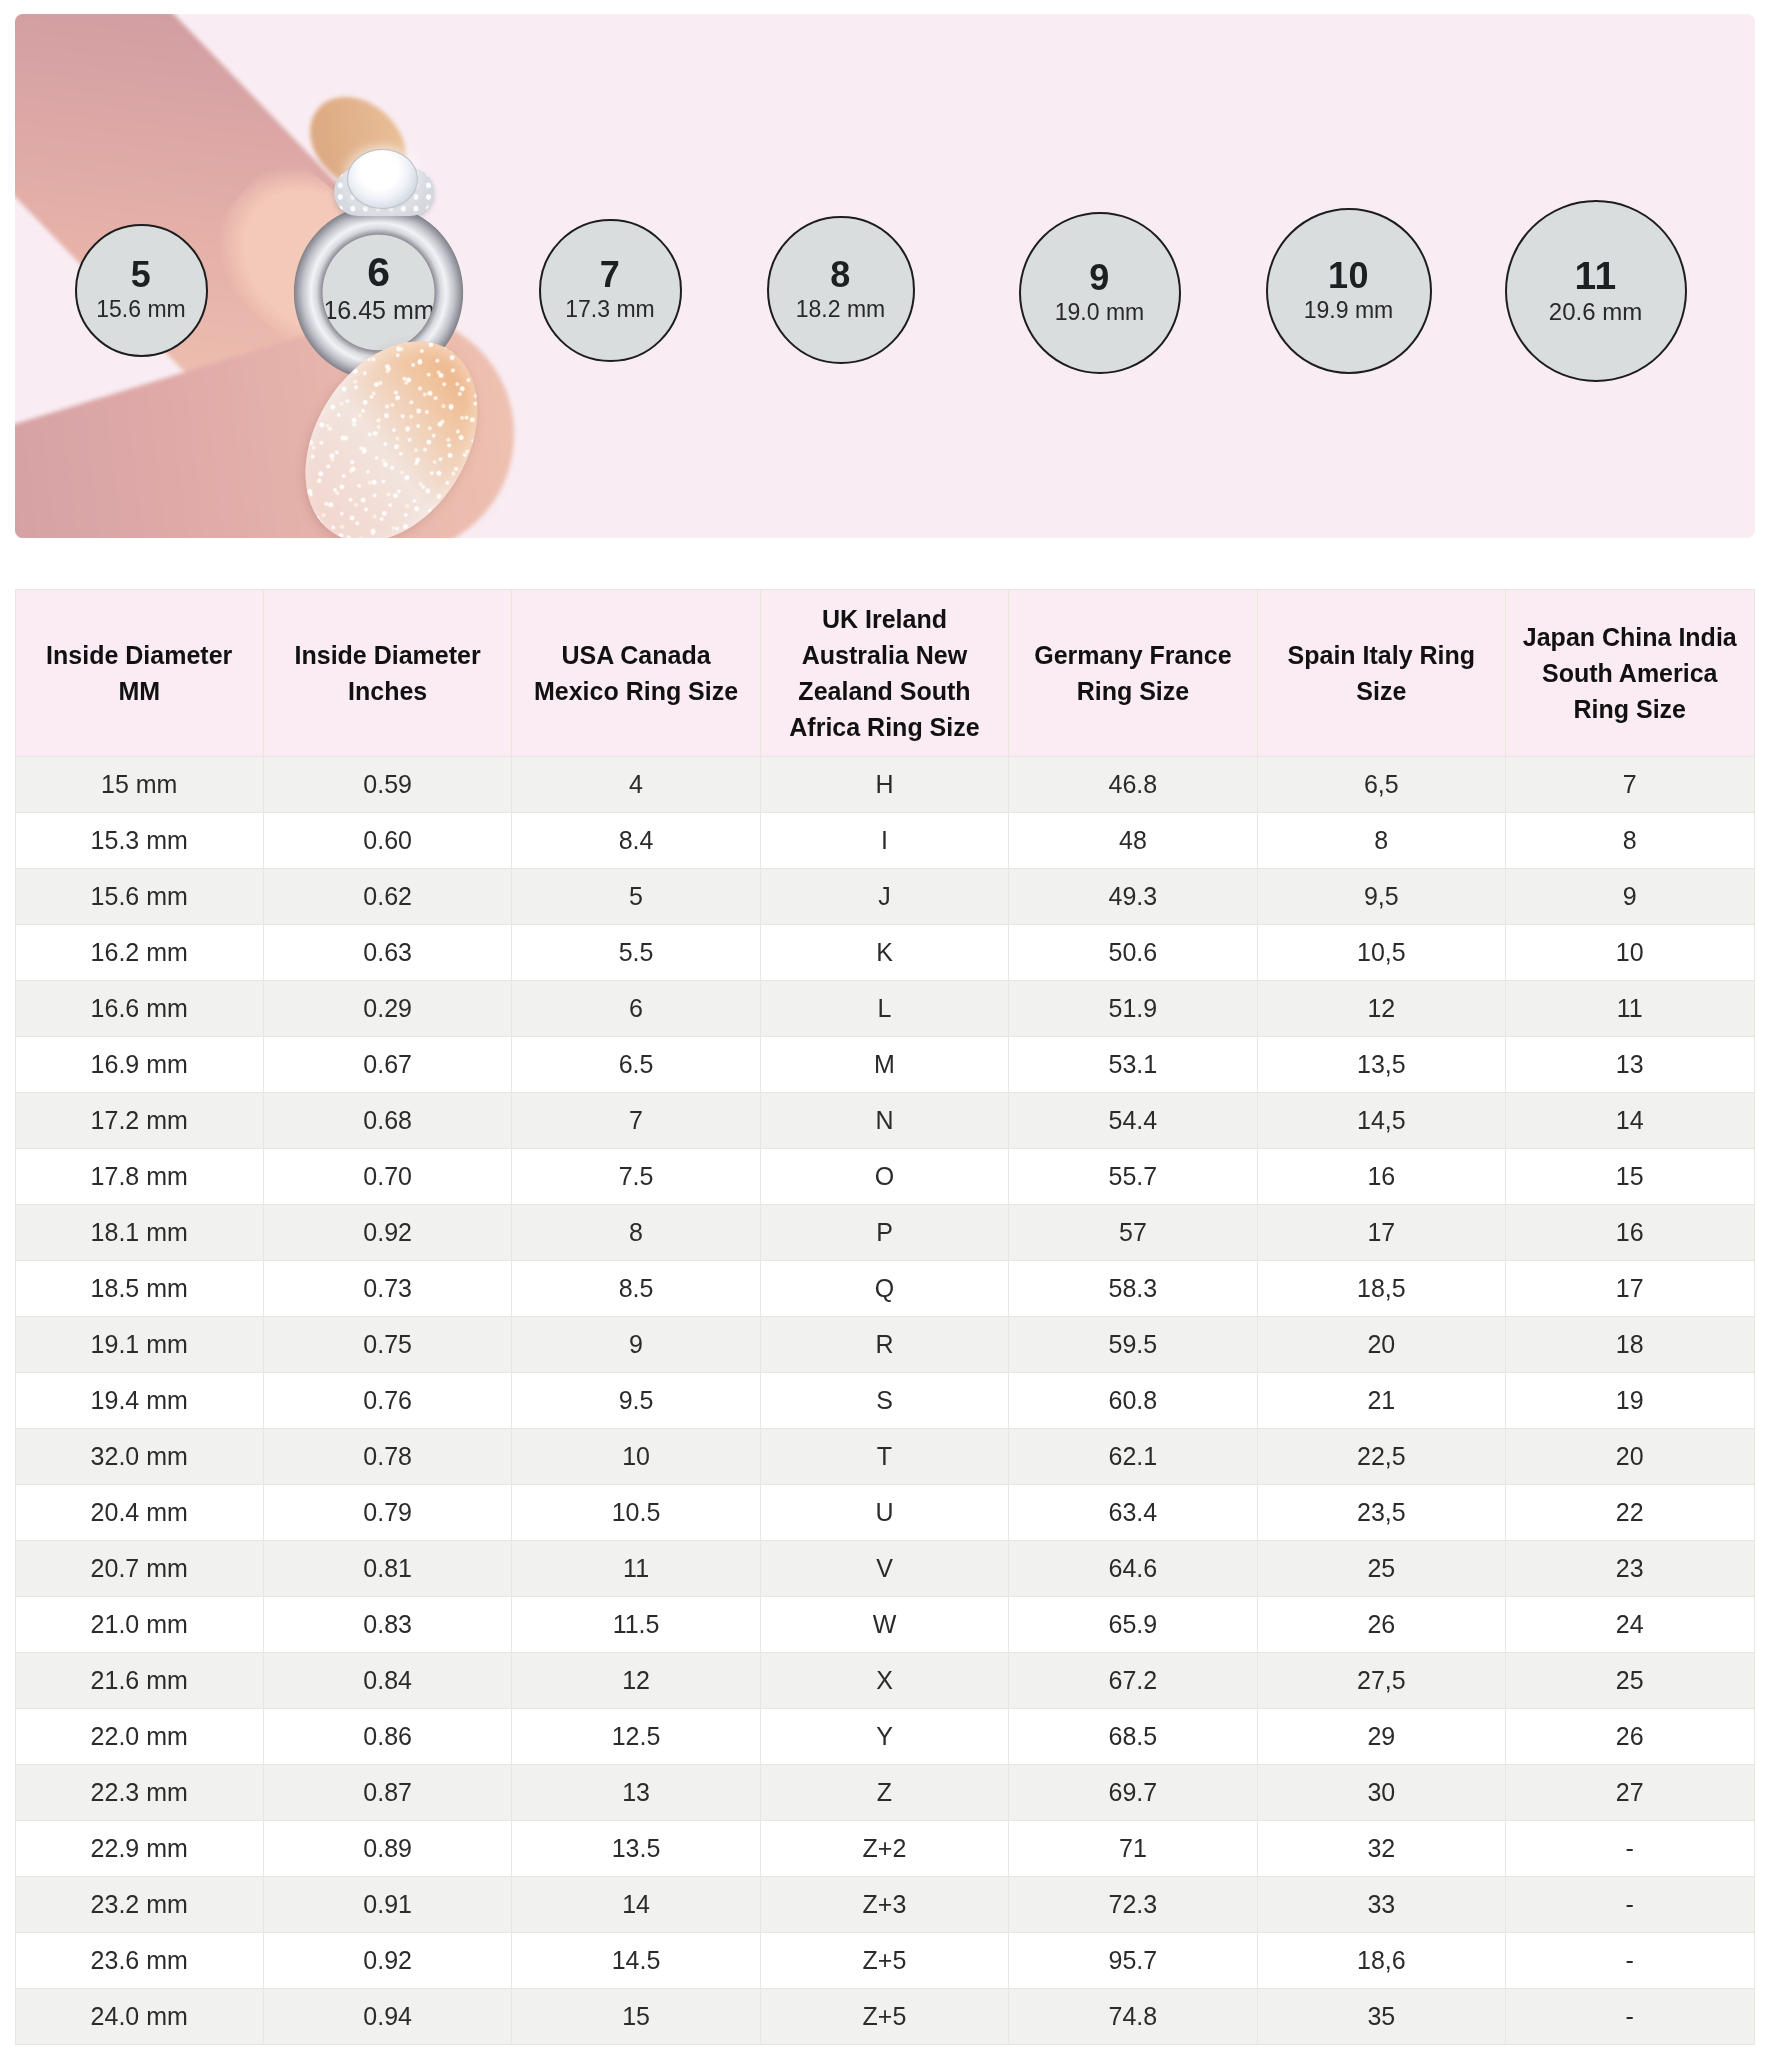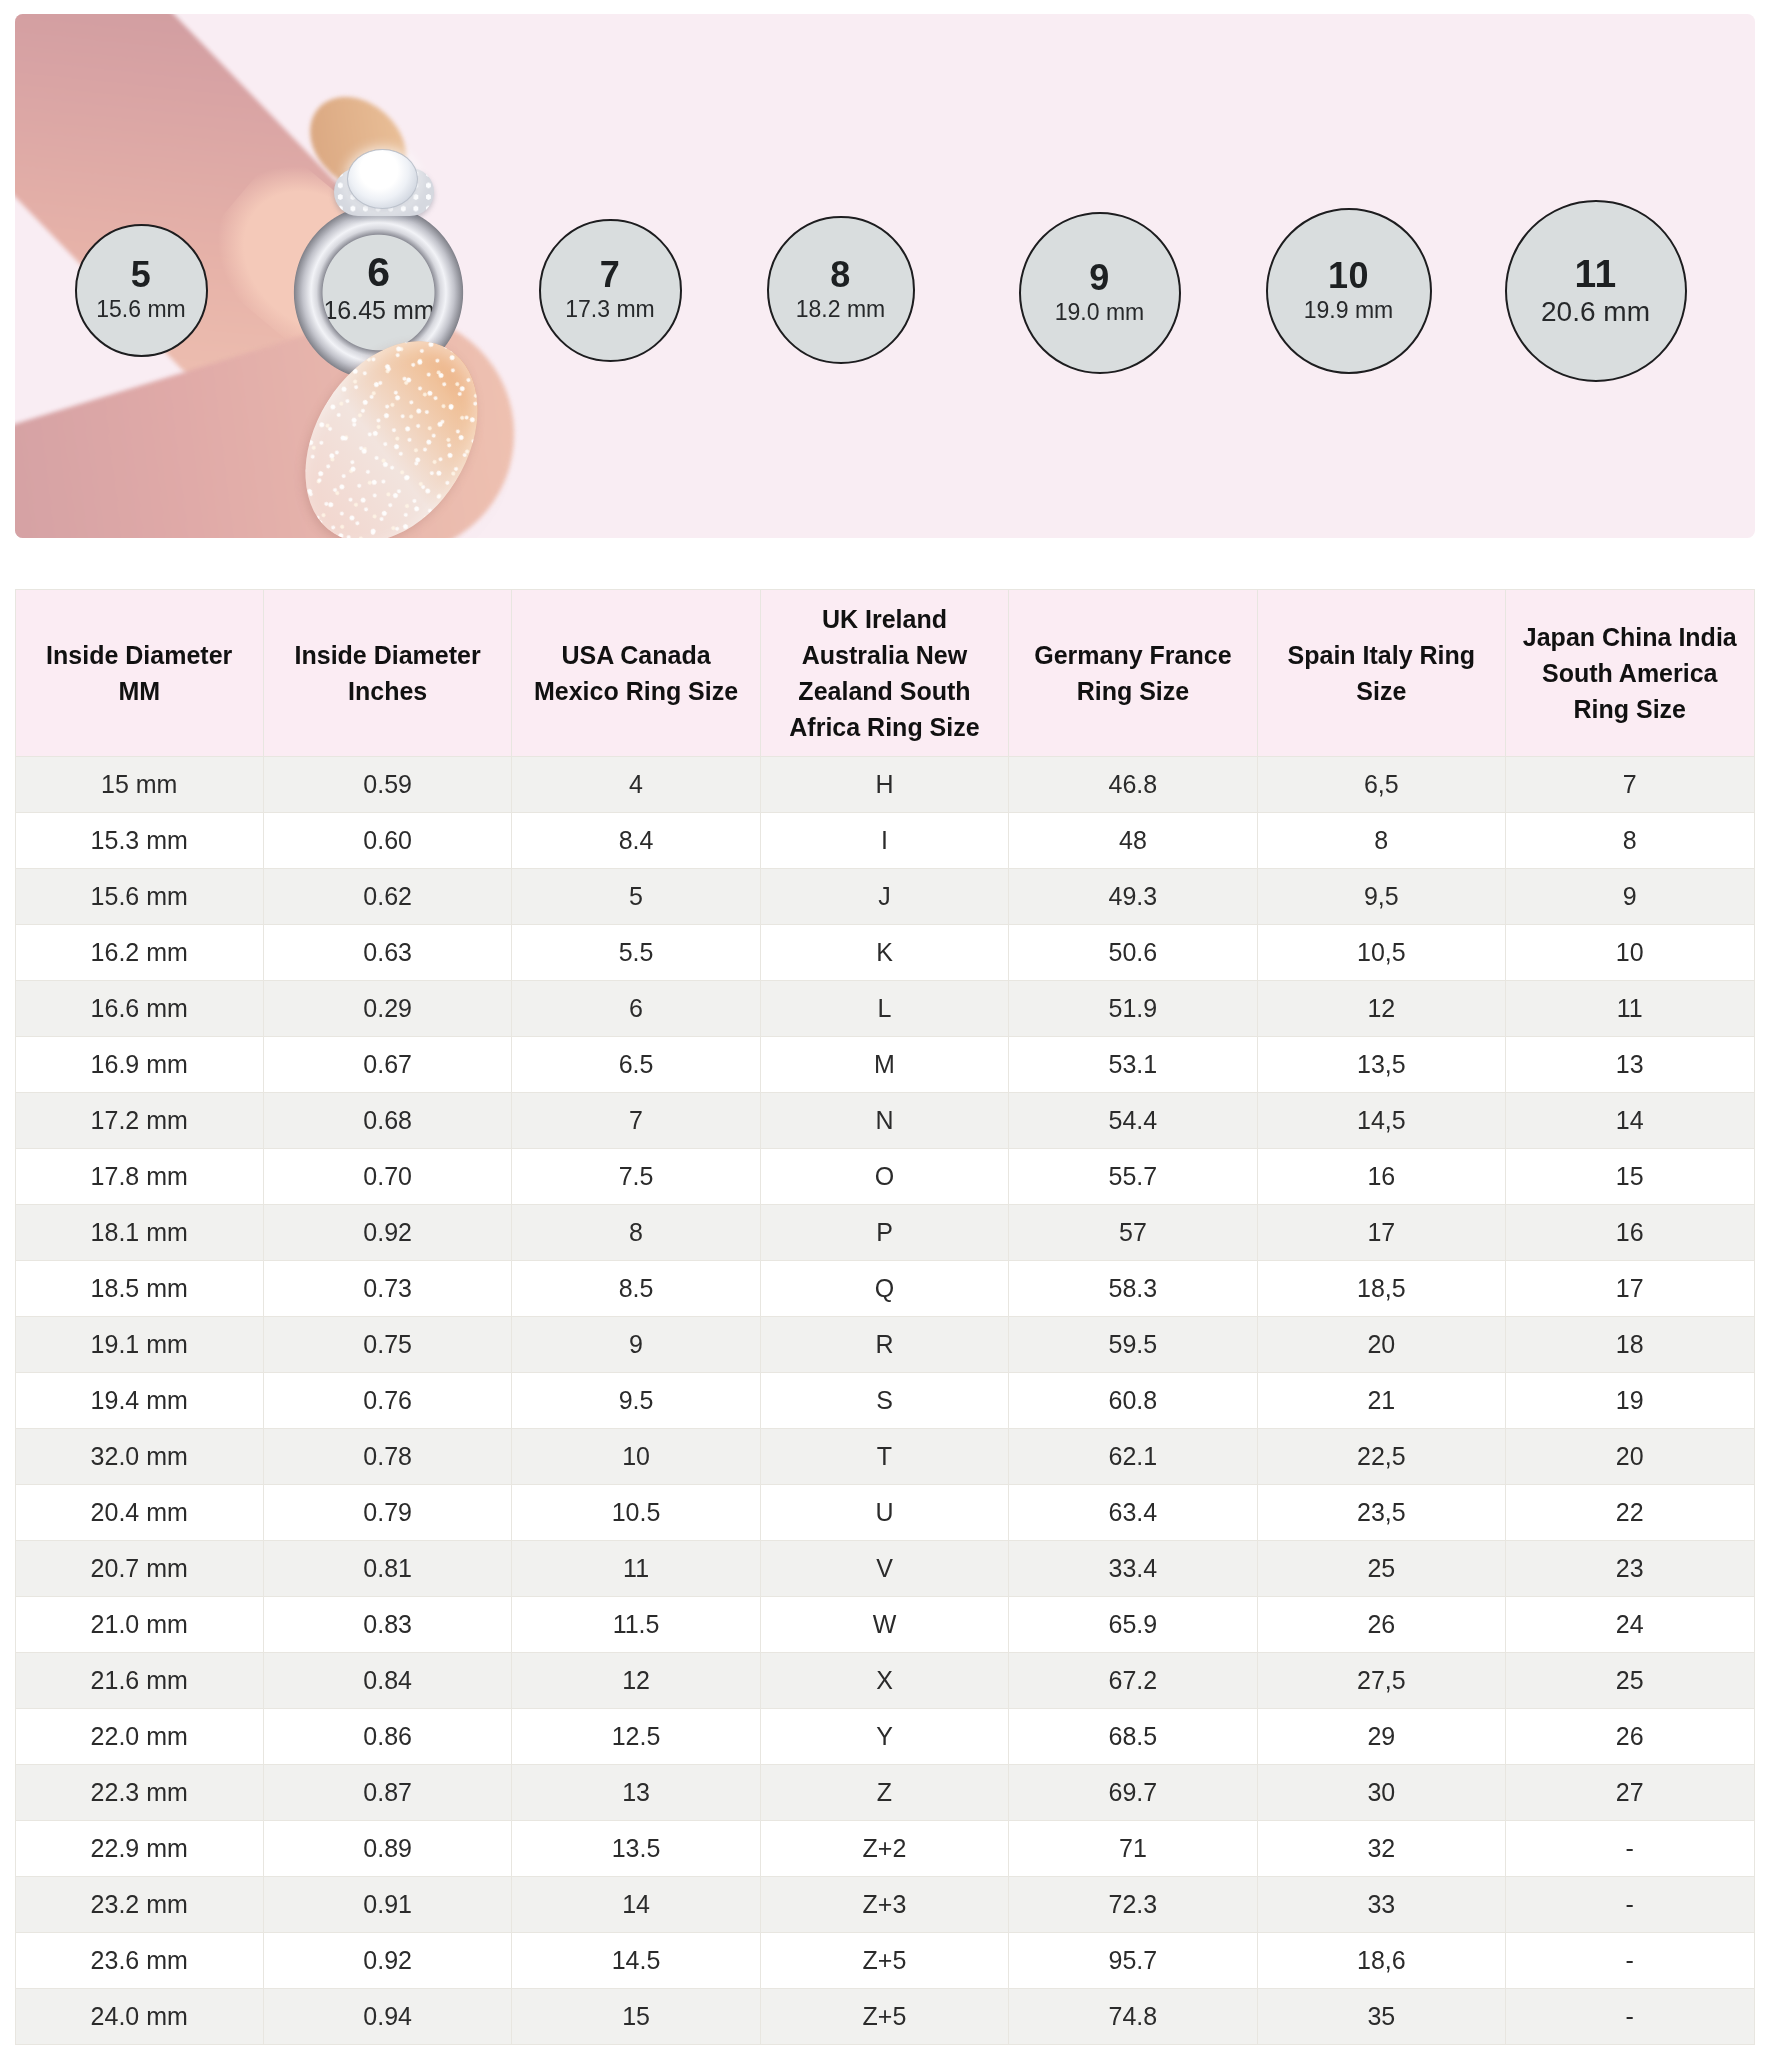--- a/index.html
+++ b/index.html
@@ -62,21 +62,21 @@
   .c0 { left:60px;   top:210px; width:133px; height:133px; }
   .c1 { left:292px;  top:202px; width:145px; height:145px; border-color:rgba(29,29,31,.35); }
   .c1 .num { font-size:41px; }
   .c1 .mm  { font-size:25px; }
   .c2 { left:524px;  top:205px; width:143px; height:143px; }
   .c3 { left:752px;  top:202px; width:148px; height:148px; }
   .c4 { left:1004px; top:198px; width:162px; height:162px; }
   .c5 { left:1251px; top:194px; width:166px; height:166px; }
   .c6 { left:1490px; top:186px; width:182px; height:182px; }
   .c6 .num { font-size:39px; }
-  .c6 .mm  { font-size:28px; }
+  .c6 .mm  { font-size:24px; }
 
   
   .ring { position:absolute; inset:0; z-index:3; pointer-events:none; }
   .band {
     position:absolute; left:271px; top:183px; width:185px; height:191px;
     border-radius:50%;
     background:radial-gradient(closest-side,
       rgba(0,0,0,0) 0 60%, #8f9099 61%, #d7d8de 67%,
       #f2f3f7 73%, #c2c3cb 82%, #83848c 91%, rgba(0,0,0,0) 92%);
   }
@@ -322,21 +322,21 @@
           <td>U</td>
           <td>63.4</td>
           <td>23,5</td>
           <td>22</td>
         </tr>
         <tr>
           <td>20.7 mm</td>
           <td>0.81</td>
           <td>11</td>
           <td>V</td>
-          <td>33.4</td>
+          <td>64.6</td>
           <td>25</td>
           <td>23</td>
         </tr>
         <tr>
           <td>21.0 mm</td>
           <td>0.83</td>
           <td>11.5</td>
           <td>W</td>
           <td>65.9</td>
           <td>26</td>

